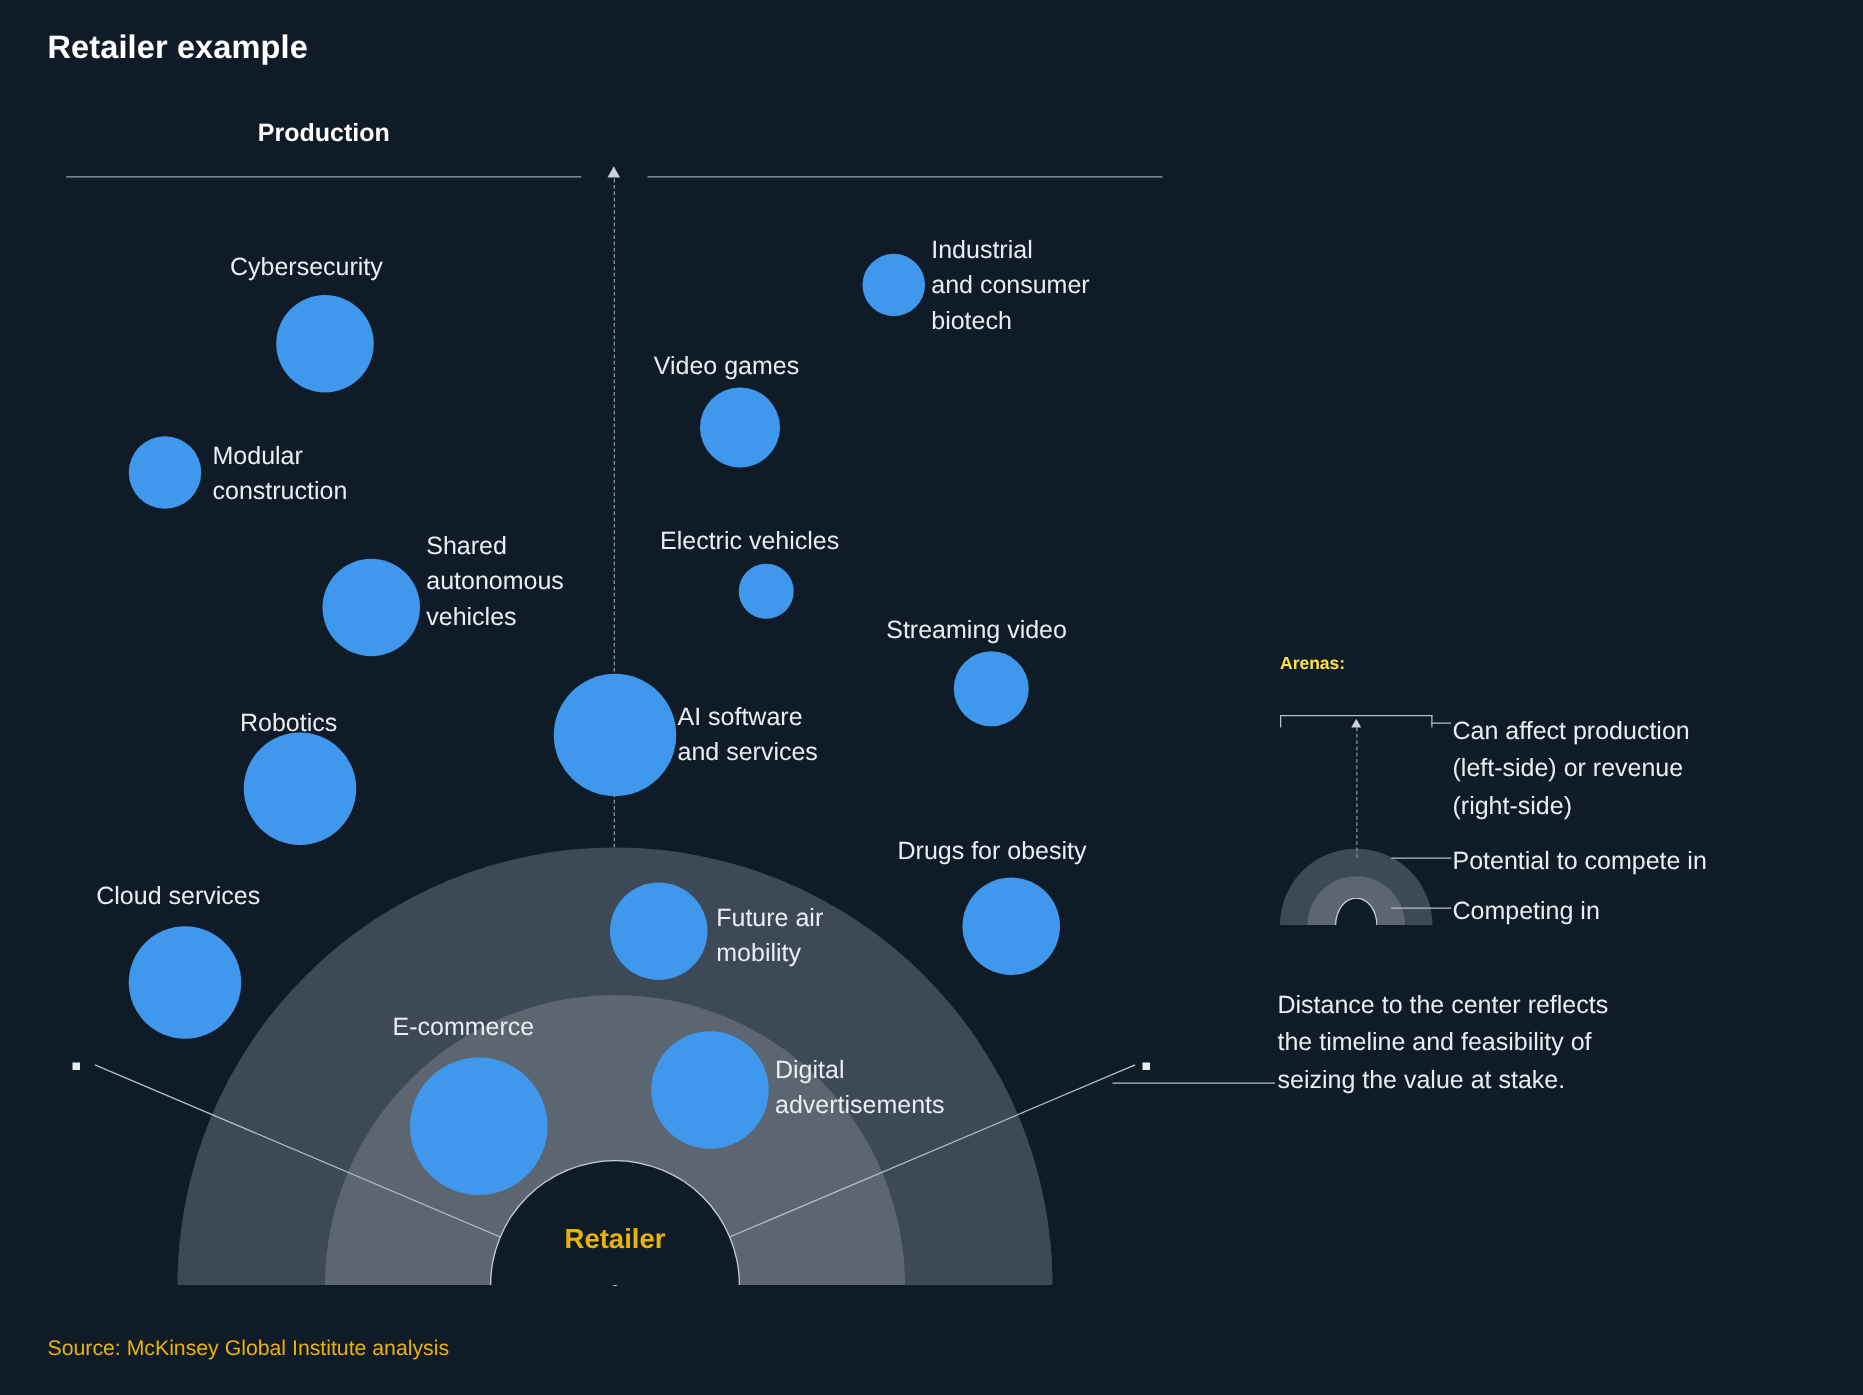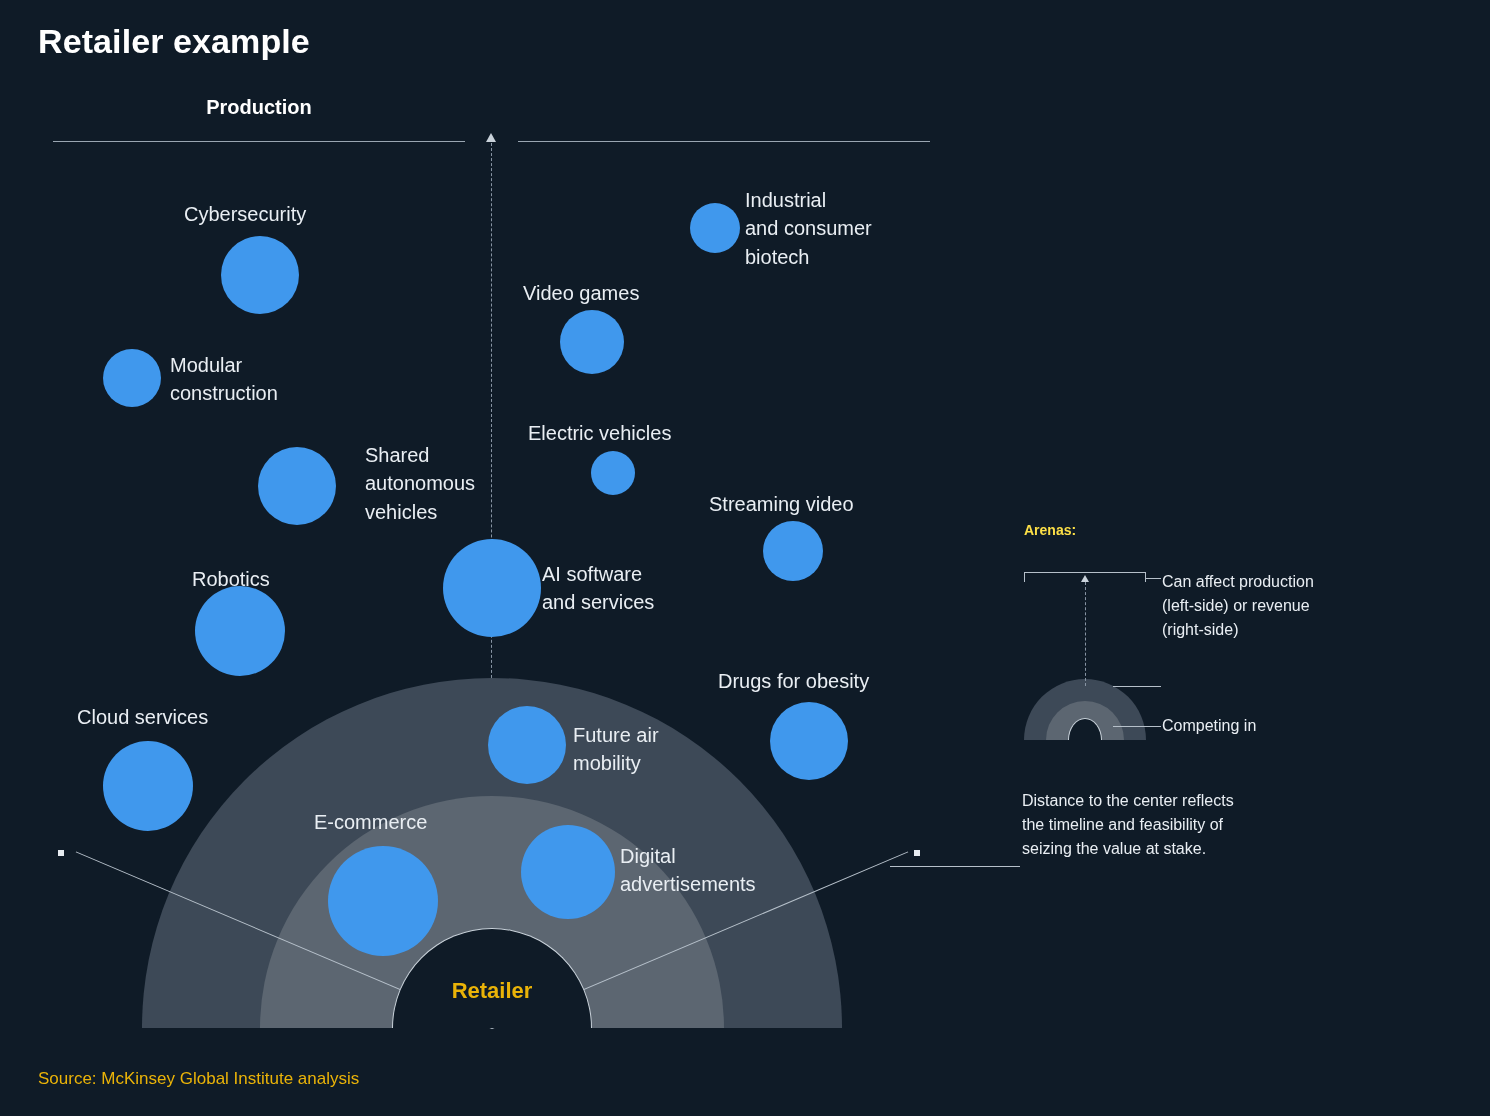--- a/index.html
+++ b/index.html
@@ -13,21 +13,21 @@
     height: 1116px;
     background: #0f1b27;
     font-family: "Liberation Sans", sans-serif;
     overflow: hidden;
     -webkit-font-smoothing: antialiased;
   }
   .title {
     position: absolute;
     left: 38px;
     top: 22px;
-    font-size: 34px;
+    font-size: 26px;
     font-weight: bold;
     color: #ffffff;
     letter-spacing: 0.1px;
   }
   .col-head {
     position: absolute;
     font-size: 20px;
     font-weight: bold;
     color: #ffffff;
     text-align: center;
@@ -111,21 +111,21 @@
   .legend-title {
     position: absolute;
     left: 1024px;
     top: 522px;
     font-size: 14px;
     font-weight: bold;
     color: #fde047;
   }
   .legend-text {
     position: absolute;
-    font-size: 16px;
+    font-size: 20px;
     line-height: 1.5;
     color: #e9eef3;
     white-space: pre-line;
   }
   .lg-arc {
     position: absolute;
     border-radius: 50% 50% 0 0 / 100% 100% 0 0;
   }
   .lg-outer { background: #3d4957; }
   .lg-mid   { background: #5c6671; }
@@ -192,21 +192,21 @@
   <div class="arc arc-core" style="left:392px; top:928px; width:200px; height:100px;"></div>
   <div class="center-label" style="left:392px; top:978px; width:200px;">Retailer</div>
 
   <div id="bubble-layer">
       <div class="bubble" style="left: 221px; top: 236px; width: 78px; height: 78px;"></div>
       <div class="blabel" style="left: 184px; top: 200px; width: 180px;">Cybersecurity</div>
       <div class="bubble" style="left: 103px; top: 349px; width: 58px; height: 58px;"></div>
       <div class="blabel" style="left: 170px; top: 351px; width: 220px;">Modular
 construction</div>
       <div class="bubble" style="left: 258px; top: 447px; width: 78px; height: 78px;"></div>
-      <div class="blabel" style="left: 341px; top: 441px; width: 210px; margin-left: 24px;">Shared
+      <div class="blabel" style="left: 341px; top: 423px; width: 210px;">Shared
 autonomous
 vehicles</div>
       <div class="bubble" style="left: 195px; top: 586px; width: 90px; height: 90px;"></div>
       <div class="blabel" style="left: 192px; top: 550px; width: 150px; margin-top: 15px;">Robotics</div>
       <div class="bubble" style="left: 103px; top: 741px; width: 90px; height: 90px;"></div>
       <div class="blabel" style="left: 77px; top: 703px; width: 200px;">Cloud services</div>
       <div class="bubble" style="left: 443px; top: 539px; width: 98px; height: 98px;"></div>
       <div class="blabel" style="left: 542px; top: 560px; width: 200px;">AI software
 and services</div>
       <div class="bubble" style="left: 488px; top: 706px; width: 78px; height: 78px;"></div>
@@ -243,20 +243,21 @@
   <div class="lg-leader" style="left:1145px; top:578px; width:16px;"></div>
   <div class="lg-dash" style="left:1085px; top:582px; height:104px;"></div>
   <div class="lg-arrow" style="left:1081px; top:575px;"></div>
 
   <div class="lg-leader" style="left:1113px; top:686px; width:48px;"></div>
   <div class="lg-leader" style="left:1113px; top:726px; width:48px;"></div>
 
   <div class="legend-text" style="left:1162px; top:570px; width:320px;">Can affect production
 (left-side) or revenue
 (right-side)</div>
+  <div class="legend-text" style="left:1162px; top:674px; width:320px;">Potential to compete in</div>
   <div class="legend-text" style="left:1162px; top:714px; width:320px;">Competing in</div>
 
   <div class="lg-leader" style="left:890px; top:866px; width:130px;"></div>
   <div class="legend-text" style="left:1022px; top:789px; width:360px;">Distance to the center reflects
 the timeline and feasibility of
 seizing the value at stake.</div>
 
   <div class="source">Source: McKinsey Global Institute analysis</div>
 </div>
 

